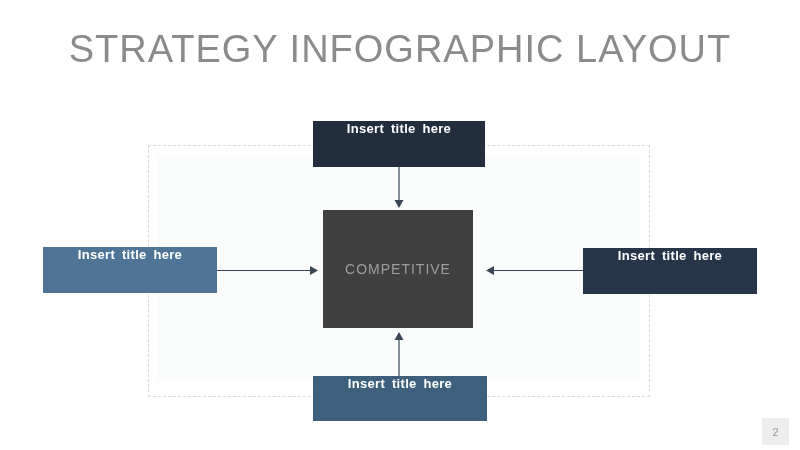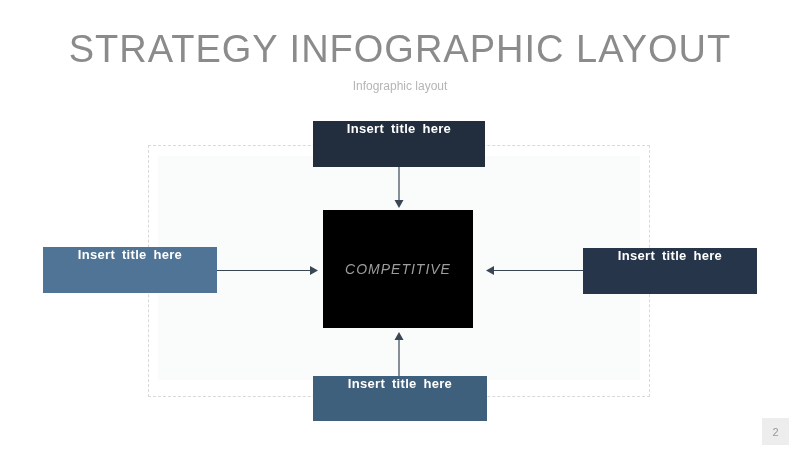--- a/index.html
+++ b/index.html
@@ -88,21 +88,20 @@
     font-size: 11px;
     color: #999999;
   }
 </style>
 </head>
 <body>
 
 <div class="slide">
 
   <h1 class="slide-title">STRATEGY INFOGRAPHIC LAYOUT</h1>
-  <div class="slide-subtitle">Infographic layout</div>
 
   <div class="dashed-frame"></div>
   <div class="inner-panel"></div>
 
   <svg class="arrow-layer" width="800" height="450" viewBox="0 0 800 450">
     <g>
       <line x1="399" y1="167" x2="399" y2="201" stroke-width="1.2" stroke="#3a4654"></line>
       <polygon points="394.5,200 403.5,200 399,208" fill="#3a4654"></polygon>
     </g>
     <g>
@@ -112,21 +111,21 @@
     <g>
       <line x1="217" y1="270.5" x2="311" y2="270.5" stroke-width="1.2" stroke="#3a4654"></line>
       <polygon points="310,266 310,275 318,270.5" fill="#3a4654"></polygon>
     </g>
     <g>
       <line x1="583" y1="270.5" x2="493" y2="270.5" stroke-width="1.2" stroke="#3a4654"></line>
       <polygon points="494,266 494,275 486,270.5" fill="#3a4654"></polygon>
     </g>
   </svg>
 
-  <div class="center-box" style="background-color: #000000; font-style: italic;">
+  <div class="center-box" style="background-color: #404040;">
     <span>COMPETITIVE</span>
   </div>
 
   <div class="node node-top" style="background-color: rgb(34, 46, 62);">
     <span>Insert title here</span>
   </div>
 
   <div class="node node-right" style="background-color: rgb(38, 53, 73);">
     <span>Insert title here</span>
   </div>

